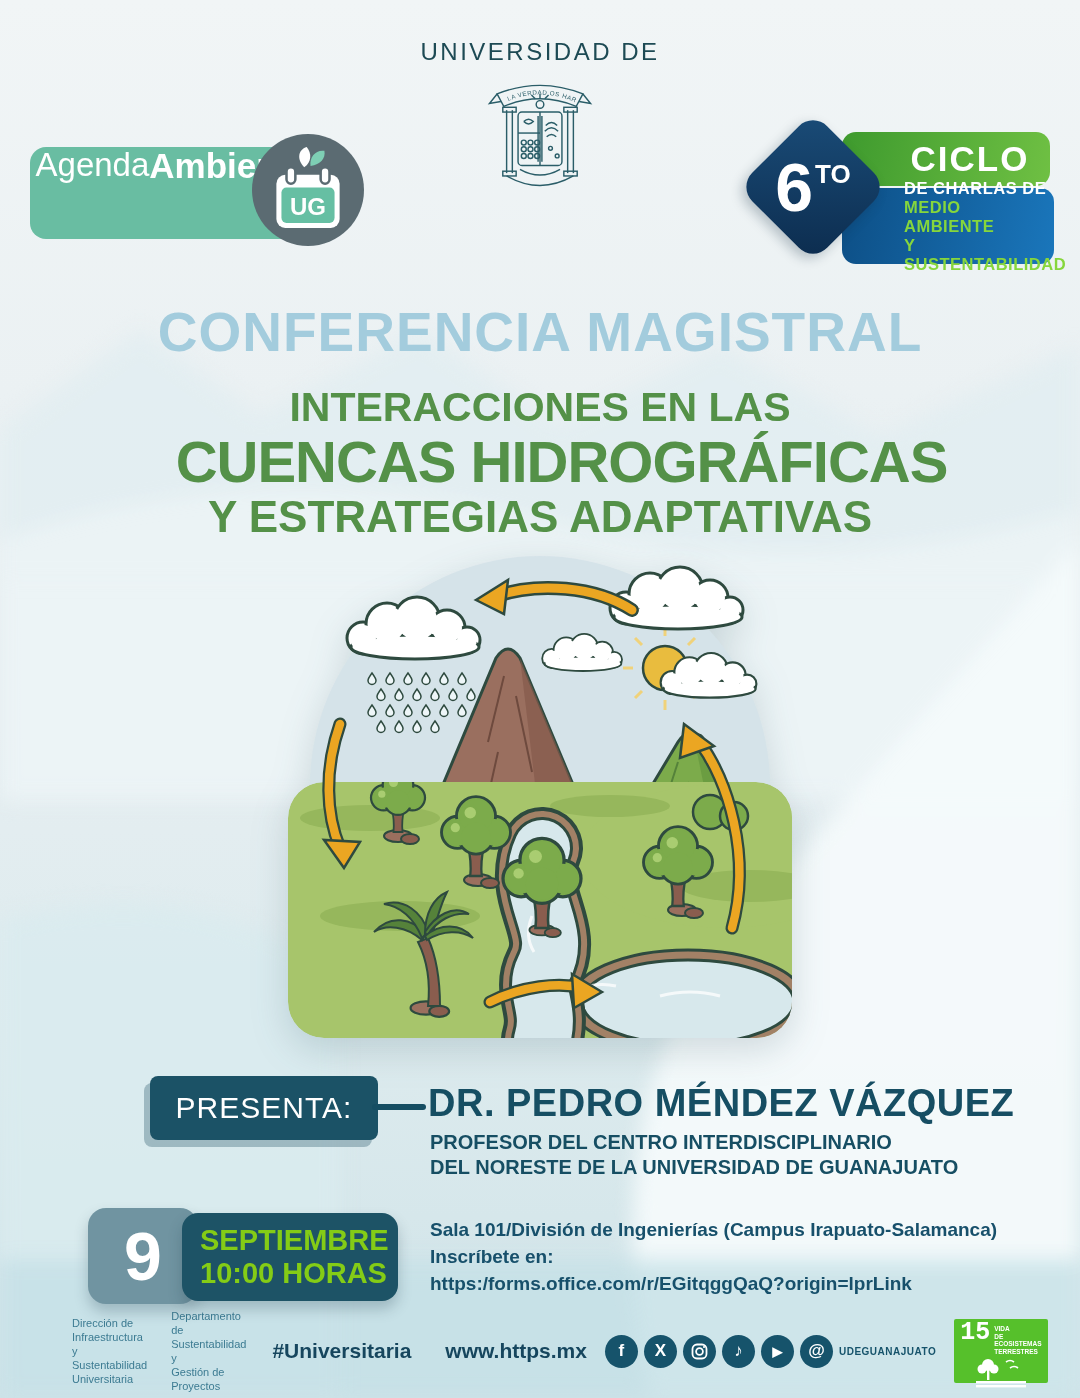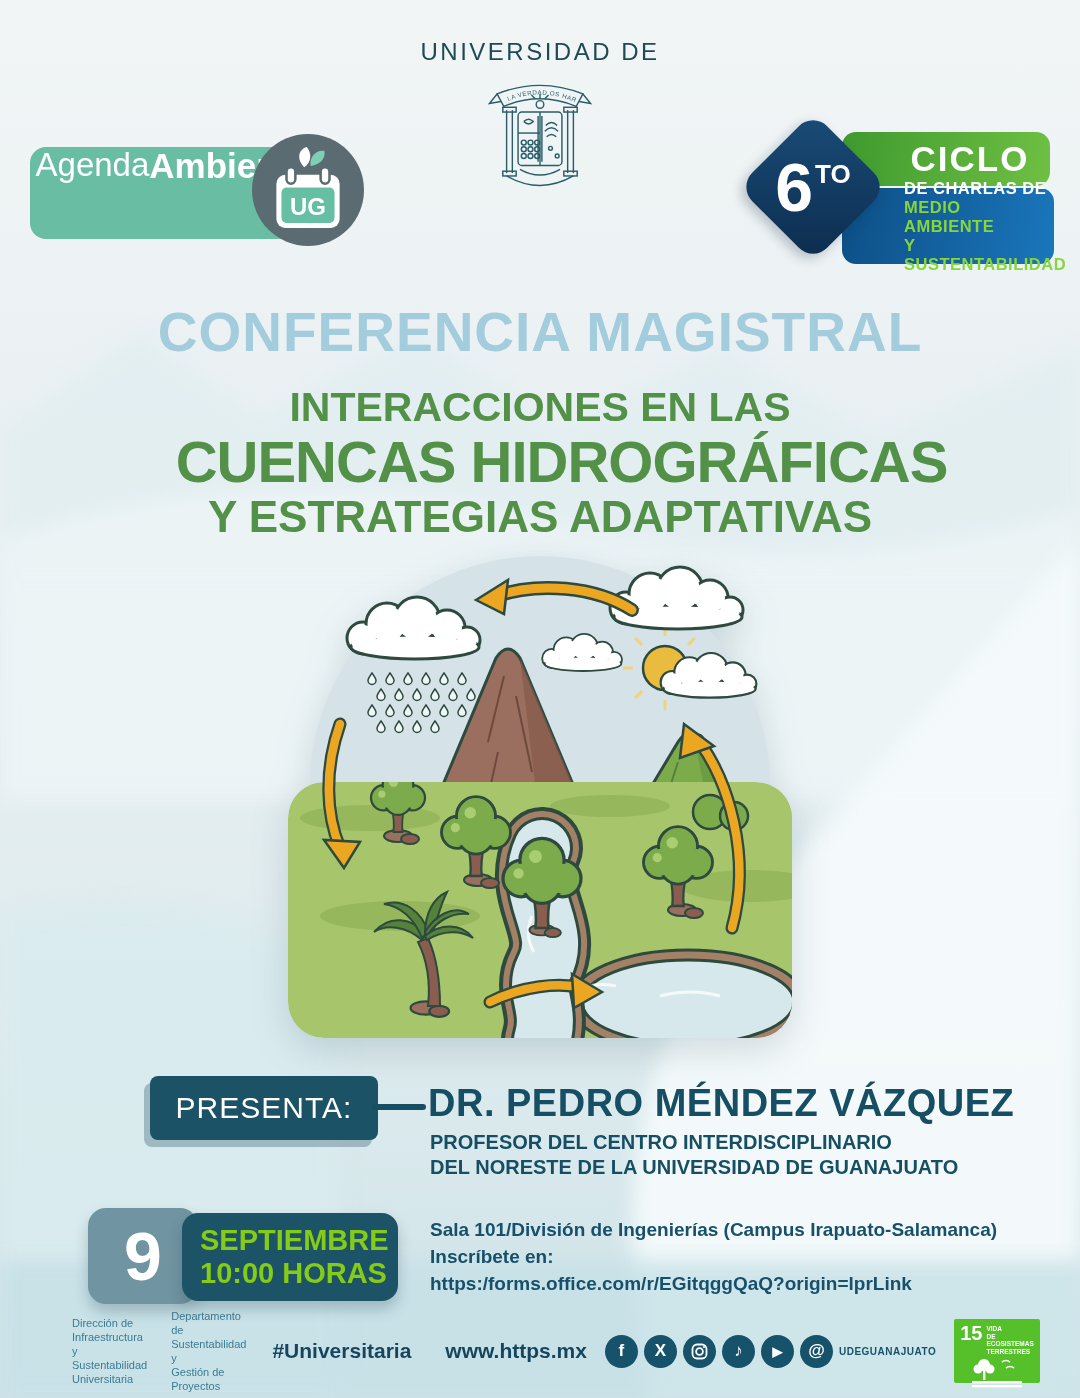--- a/index.html
+++ b/index.html
@@ -63,21 +63,21 @@
   .dept-div{width:1px;height:34px;background:#8fb3c2;margin:0 12px;}
   .hashtag{color:#16465e;font-size:21px;font-weight:bold;margin-left:26px;}
   .website{color:#16465e;font-size:21px;font-weight:bold;margin-left:34px;}
   .social{display:flex;gap:6px;margin-left:18px;align-items:center;}
   .sicon{width:33px;height:33px;border-radius:50%;background:#16536b;color:#fff;display:flex;align-items:center;
     justify-content:center;font-size:17px;font-weight:bold;}
   .handle{color:#16536b;font-size:10px;font-weight:bold;letter-spacing:.5px;margin-left:6px;}
   .sdg{width:114px;height:64px;background:#56c02b;margin-left:18px;color:#fff;border-radius:2px;
     padding:4px 6px;box-sizing:border-box;position:relative;}
   .sdg-top{display:flex;gap:4px;align-items:flex-start;}
-  .sdg-num{font-size:20px;font-weight:bold;line-height:20px;}
+  .sdg-num{font-size:25px;font-weight:bold;line-height:20px;font-family:Liberation Mono, monospace;}
   .sdg-label{font-size:6.5px;font-weight:bold;line-height:7.5px;margin-top:2px;}
 </style>
 </head>
 <body>
 
 <div class="poster">
 
   <svg class="bg-scenery" viewBox="0 0 1080 1398" preserveAspectRatio="none">
     <path d="M0,430 L140,330 L260,415 L420,330 L560,425 L720,345 L880,435 L1080,345 L1080,580 L0,580 Z" fill="#e2edf1" opacity="0.85"></path>
     <path d="M0,540 Q270,450 540,520 T1080,510 L1080,800 L0,800 Z" fill="#ecf4f6" opacity="0.9"></path>

